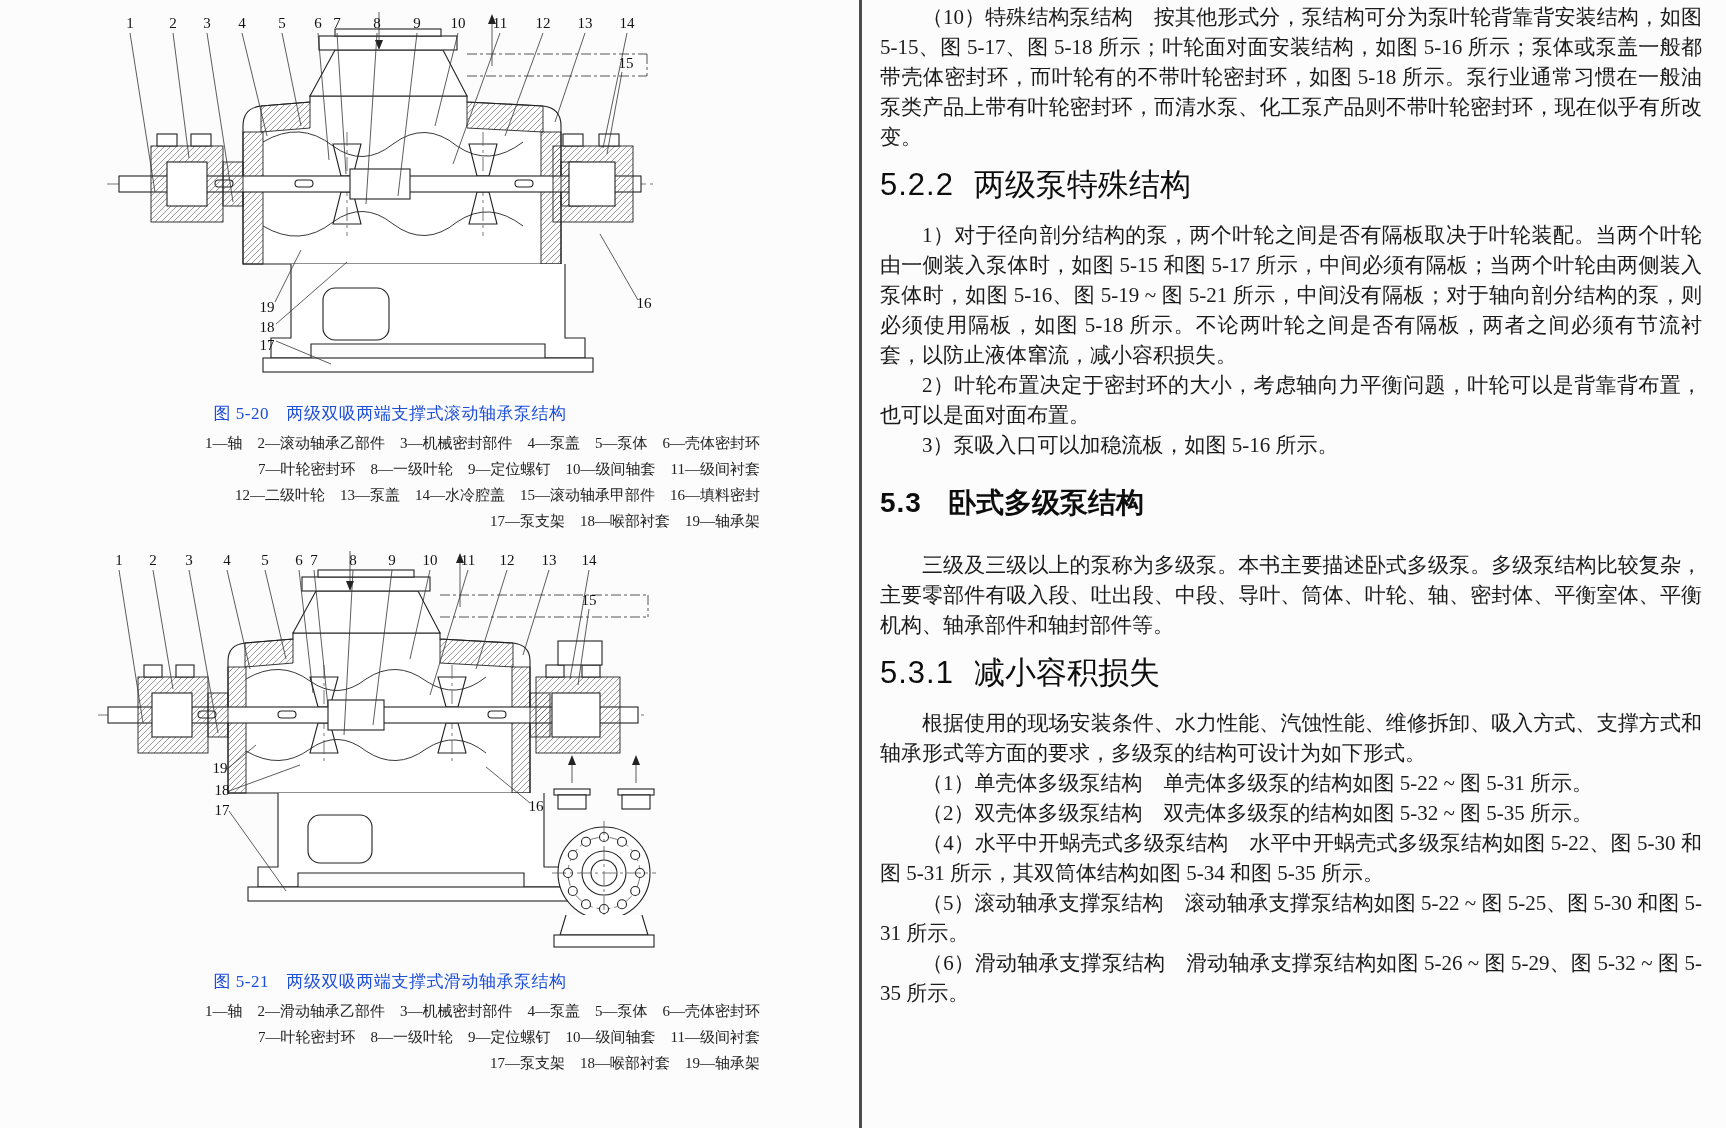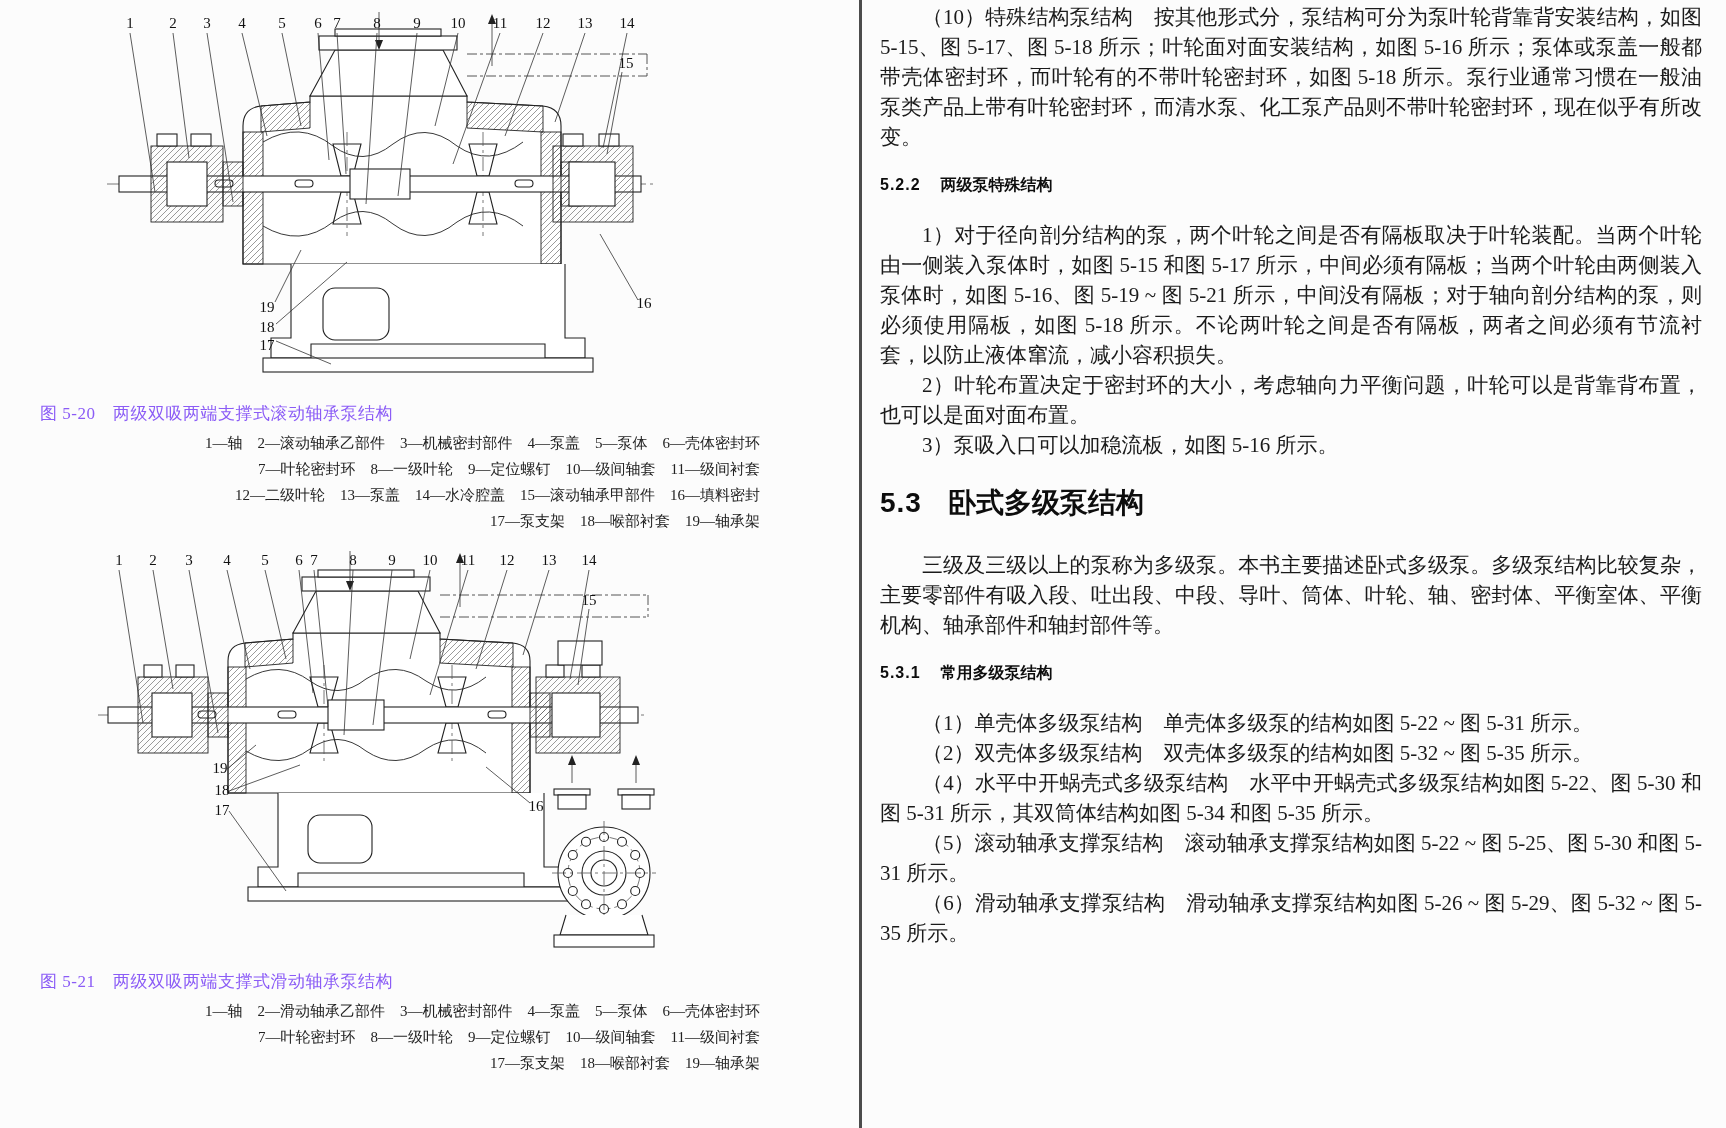--- a/index.html
+++ b/index.html
@@ -2,28 +2,28 @@
 <html><head>
 <meta charset="utf-8">
 <style>
   html,body{margin:0;padding:0}
   body{width:1726px;height:1128px;position:relative;background:#fcfcfc;overflow:hidden;
        font-family:"Liberation Serif",serif;color:#1c1c1c}
   .page{position:absolute;inset:0}
   .gutter{position:absolute;left:859px;top:0;width:3px;height:1128px;background:#4c4c4c}
   .left-page{position:absolute;left:0;top:0;width:859px;height:1128px}
   .fig-svg{position:absolute}
-  .fig-caption{position:absolute;left:40px;width:700px;text-align:left;font-size:17px;
-       letter-spacing:.5px;color:#8b5cf6}
+  .fig-caption{position:absolute;left:40px;width:700px;text-align:center;font-size:17px;
+       letter-spacing:.5px;color:#1d4ed8}
   .fig-legend{position:absolute;left:20px;width:740px;text-align:right;font-size:15px;
        line-height:26px;color:#222}
   .right-col{position:absolute;left:880px;top:2px;width:822px;font-size:21px;line-height:30px;
        text-align:justify;color:#1a1a1a}
   .right-col p{margin:0;text-indent:2em}
-  .h-sub{font-family:"Liberation Sans",sans-serif;font-size:16px;font-weight:bold;color:#0d0d0d;
+  .h-sub{font-family:"Liberation Sans",sans-serif;font-size:31px;font-weight:normal;color:#0d0d0d;
        margin:18px 0 20px;text-indent:0}
   .h-sub .h-num{margin-right:20px;letter-spacing:1px}
   .h-main{font-family:Liberation Sans, sans-serif;font-size:28px;font-weight:bold;color:#0d0d0d;
        margin:28px 0 32px;text-indent:0}
   .h-main .h-num{margin-right:26px;letter-spacing:1px}
   
   .ln{fill:none;stroke:#222;stroke-width:1.1}
   .ln2{fill:none;stroke:#222;stroke-width:.9}
   .lnw{fill:#fff;stroke:#222;stroke-width:1.1}
   .hfw1{fill:url(#h1);stroke:#222;stroke-width:.9}
@@ -284,21 +284,22 @@
     <h3 class="h-sub"><span class="h-num">5.2.2</span><span>两级泵特殊结构</span></h3>
 
     <p>1）对于径向剖分结构的泵，两个叶轮之间是否有隔板取决于叶轮装配。当两个叶轮由一侧装入泵体时，如图 5-15 和图 5-17 所示，中间必须有隔板；当两个叶轮由两侧装入泵体时，如图 5-16、图 5-19 ~ 图 5-21 所示，中间没有隔板；对于轴向剖分结构的泵，则必须使用隔板，如图 5-18 所示。不论两叶轮之间是否有隔板，两者之间必须有节流衬套，以防止液体窜流，减小容积损失。</p>
     <p>2）叶轮布置决定于密封环的大小，考虑轴向力平衡问题，叶轮可以是背靠背布置，也可以是面对面布置。</p>
     <p>3）泵吸入口可以加稳流板，如图 5-16 所示。</p>
 
     <h2 class="h-main"><span class="h-num">5.3</span><span>卧式多级泵结构</span></h2>
 
     <p>三级及三级以上的泵称为多级泵。本书主要描述卧式多级泵。多级泵结构比较复杂，主要零部件有吸入段、吐出段、中段、导叶、筒体、叶轮、轴、密封体、平衡室体、平衡机构、轴承部件和轴封部件等。</p>
 
-    <h3 class="h-sub"><span class="h-num">5.3.1</span><span>常用多级泵结构</span></h3>
-
+    <h3 class="h-sub"><span class="h-num">5.3.1</span><span>减小容积损失</span></h3>
+
+    <p>根据使用的现场安装条件、水力性能、汽蚀性能、维修拆卸、吸入方式、支撑方式和轴承形式等方面的要求，多级泵的结构可设计为如下形式。</p>
     <p>（1）单壳体多级泵结构　单壳体多级泵的结构如图 5-22 ~ 图 5-31 所示。</p>
     <p>（2）双壳体多级泵结构　双壳体多级泵的结构如图 5-32 ~ 图 5-35 所示。</p>
     <p>（4）水平中开蜗壳式多级泵结构　水平中开蜗壳式多级泵结构如图 5-22、图 5-30 和图 5-31 所示，其双筒体结构如图 5-34 和图 5-35 所示。</p>
     <p>（5）滚动轴承支撑泵结构　滚动轴承支撑泵结构如图 5-22 ~ 图 5-25、图 5-30 和图 5-31 所示。</p>
     <p>（6）滑动轴承支撑泵结构　滑动轴承支撑泵结构如图 5-26 ~ 图 5-29、图 5-32 ~ 图 5-35 所示。</p>
   </div>
 </div>
 
 </body></html>

